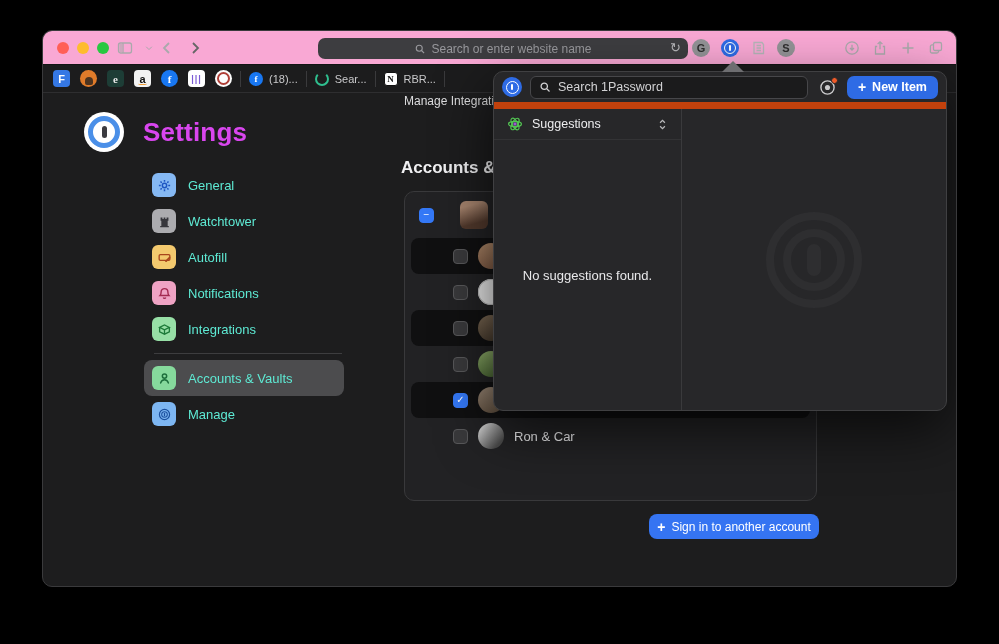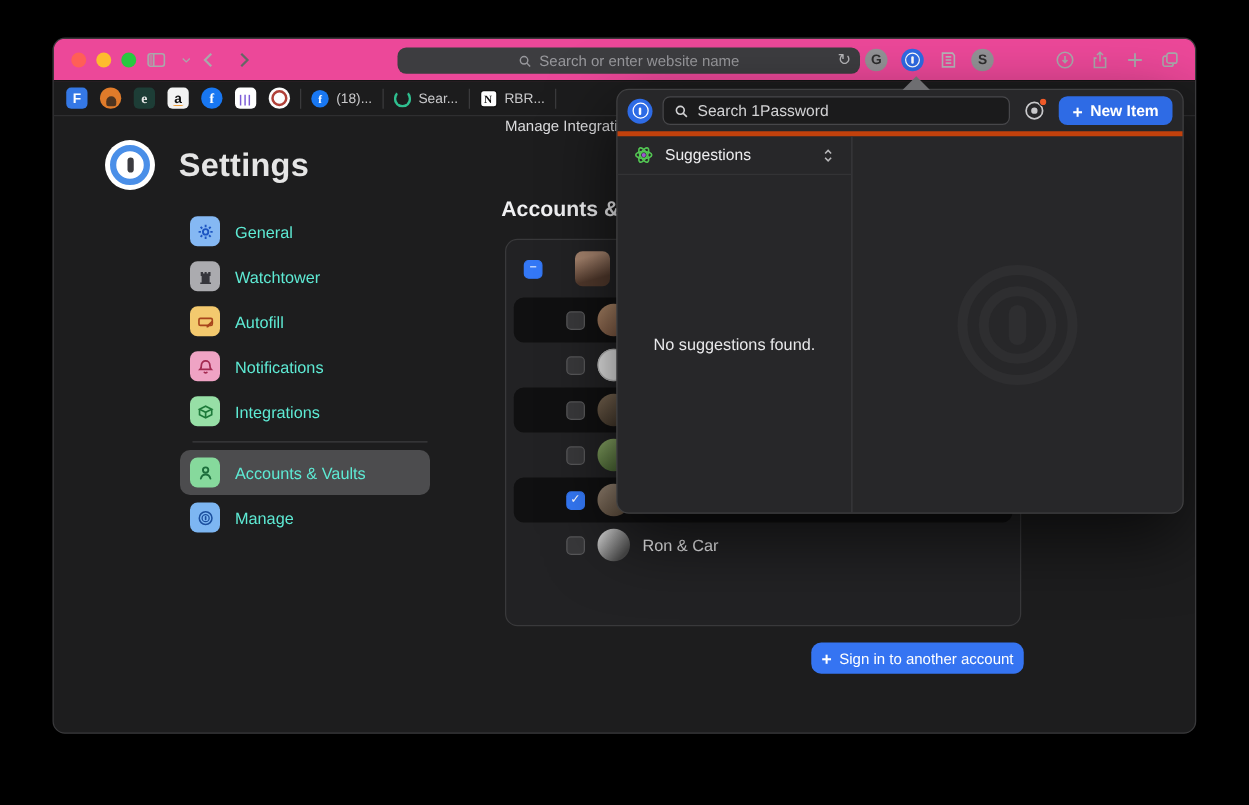--- a/index.html
+++ b/index.html
@@ -4,21 +4,21 @@
 <style>
   * { margin:0; padding:0; box-sizing:border-box; }
   html,body { width:999px; height:644px; background:#000; overflow:hidden;
     font-family:"Liberation Sans", sans-serif; -webkit-font-smoothing:antialiased; }
 
   .window { position:absolute; left:42px; top:30px; width:915px; height:557px;
     background:#1d1d1e; border-radius:10px; overflow:hidden;
     border:1px solid #3a3a3c; box-shadow:0 25px 60px rgba(0,0,0,.75); }
 
   
-  .titlebar { position:absolute; left:0; top:0; width:100%; height:34px; background:#ec4899;
+  .titlebar { position:absolute; left:0; top:0; width:100%; height:34px; background:#f9a8d4;
     border-bottom:1px solid #141415; }
   .traffic { position:absolute; left:14px; top:11px; display:flex; gap:8px; }
   .light { width:12px; height:12px; border-radius:50%; }
   .light.red{ background:#ff5f57;} .light.yellow{ background:#febc2e;} .light.green{ background:#28c840;}
   .tb-ico { position:absolute; top:8px; width:20px; height:18px; color:#a9a9ab; display:flex;
     align-items:center; justify-content:center; }
   .tb-ico svg{ width:16px; height:16px; }
   .tb-ico.dim{ color:#666; }
   .urlbar { position:absolute; left:275px; top:7px; width:370px; height:21px; background:#3d3d40;
     border-radius:7px; display:flex; align-items:center; justify-content:center; gap:5px; color:#98989c; }
@@ -60,21 +60,21 @@
   .bm-fav.spin{ border:2.4px solid #2fbf8f; border-top-color:transparent; border-radius:50%; }
   .bm-fav.notion{ background:#fff; color:#111; border-radius:3px; border:1px solid #111; font-family:"Liberation Serif",serif; }
 
   
   .brandrow{ position:absolute; left:41px; top:81px; display:flex; align-items:center; gap:19px; }
   .biglogo{ width:40px; height:40px; border-radius:50%; background:#fff; display:flex;
     align-items:center; justify-content:center; }
   .biglogo .ring{ width:32px; height:32px; border-radius:50%; border:5px solid #4a8fe8; background:#fff;
     display:flex; align-items:center; justify-content:center; }
   .biglogo .bar{ width:5px; height:12px; background:#3b3b40; border-radius:2.5px; }
-  .brandtitle{ color:#e5e5e5; font-size:26px; font-weight:bold; letter-spacing:.2px; }
+  .brandtitle{ color:#d946ef; font-size:26px; font-weight:bold; letter-spacing:.2px; }
 
   .nav{ position:absolute; left:101px; top:136px; width:200px; }
   .nav-item{ height:36px; display:flex; align-items:center; gap:12px; padding-left:8px;
     border-radius:8px; cursor:default; }
   .nav-item.selected{ background:#4c4c4e; }
   .nav-sep{ height:1px; background:#3d3d3f; margin:6px 2px 6px 10px; }
   .tile{ width:24px; height:24px; border-radius:6px; display:flex; align-items:center; justify-content:center; }
   .tile svg{ width:15px; height:15px; }
   .nav-label{ color:#5eead4; font-size:13px; }
   .t-general{ background:#85b8f3; color:#1d55c2; }
@@ -121,21 +121,21 @@
     justify-content:center; gap:6px; white-space:nowrap; }
   .signin-btn .plus{ font-size:14px; font-weight:bold; }
 
   
   .popup{ position:absolute; left:450px; top:40px; width:454px; height:340px; background:#272729;
     border:1px solid #404042; border-radius:10px; box-shadow:0 18px 55px rgba(0,0,0,.65); z-index:50; }
   .popup-arrow{ position:absolute; left:228px; top:-11px; width:0; height:0;
     border-left:11px solid transparent; border-right:11px solid transparent;
     border-bottom:11px solid #6e6e71; }
   .popup-head{ height:37px; display:flex; align-items:center; padding:0 8px; gap:8px;
-    border-bottom:4px solid #c2410c; }
+    border-bottom:7px solid #c2410c; }
   .p-logo{ width:20px; height:20px; border-radius:50%; background:#2e6be5; display:flex;
     align-items:center; justify-content:center; flex:0 0 auto; }
   .p-logo .onep-ring{ width:13px; height:13px; }
   .p-search{ flex:1; height:23px; background:#1b1b1c; border:1px solid #47474a; border-radius:6px;
     display:flex; align-items:center; gap:7px; padding:0 8px; color:#d2d2d4; }
   .p-search .txt{ font-size:12.5px; }
   .p-search svg{ width:12px; height:12px; flex:0 0 auto; }
   .p-filter{ width:23px; height:23px; position:relative; color:#c9c9cb; display:flex;
     align-items:center; justify-content:center; flex:0 0 auto; }
   .p-filter svg{ width:17px; height:17px; }

